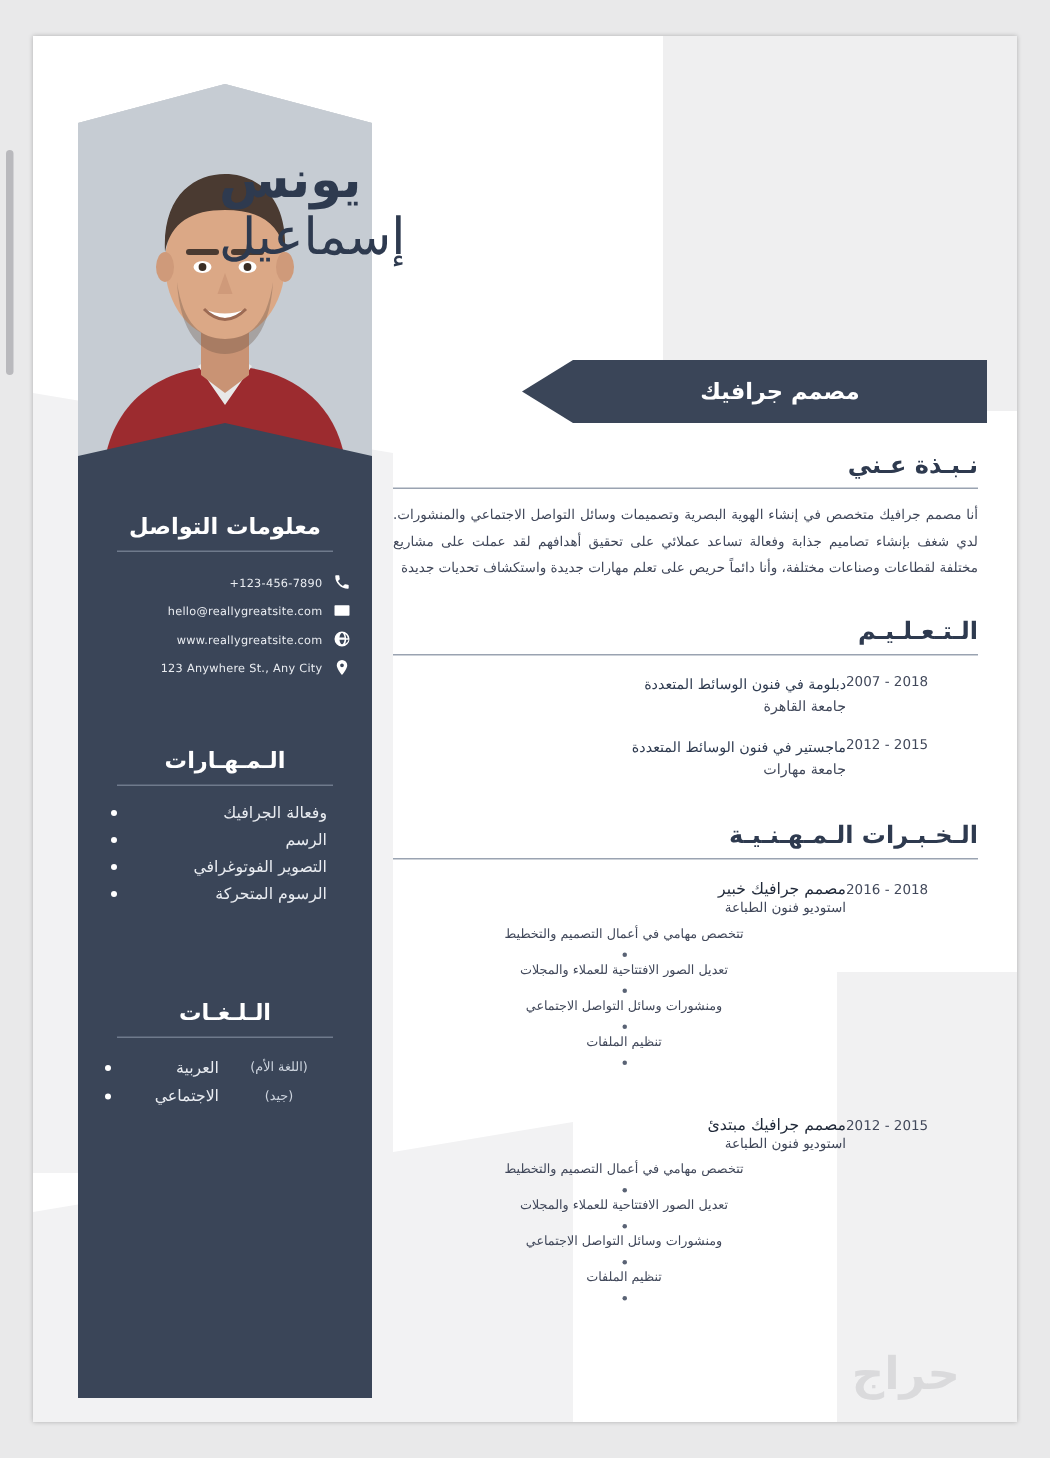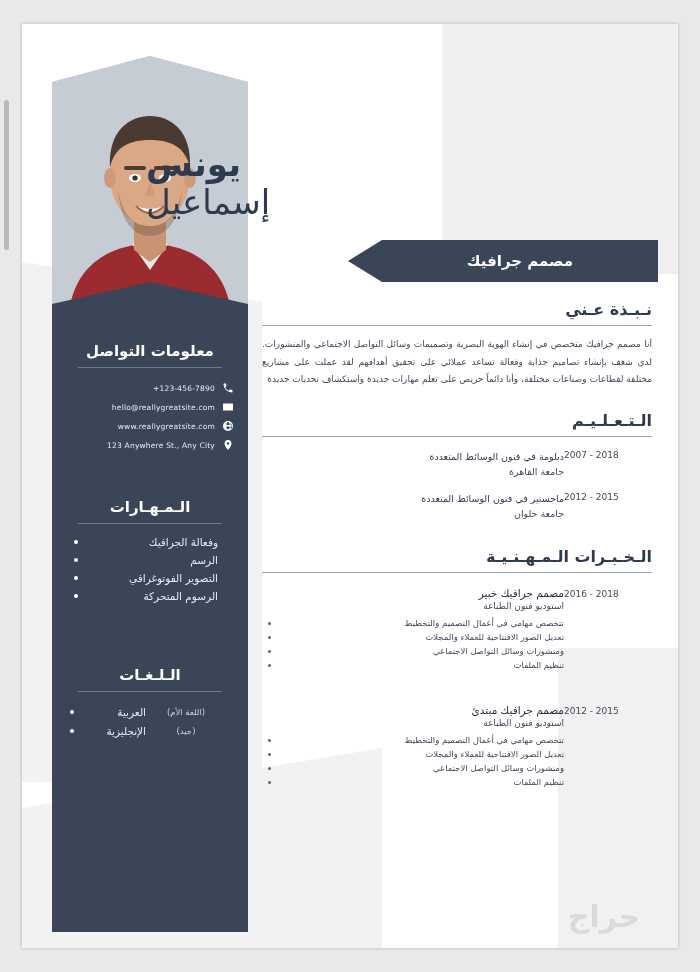--- a/index.html
+++ b/index.html
@@ -15,21 +15,21 @@
 
   
   .deco-top{position:absolute;right:0;top:0;width:236px;height:250px;background:#efeff0;}
   .deco-left-diag{position:absolute;left:0;top:238px;width:240px;height:520px;background:#f2f2f3;
             clip-path:polygon(0 0, 100% 40px, 100% 100%, 0 100%);}
   .deco-bottom{position:absolute;left:0;bottom:0;width:360px;height:200px;background:#f2f2f3;
             clip-path:polygon(0 60px, 100% 0, 100% 100%, 0 100%);}
   .deco-right-bottom{position:absolute;right:0;bottom:0;width:120px;height:300px;background:#f1f1f2;}
 
   
-  .name-block{position:absolute;right:252px;top:78px;text-align:left;width:280px;margin-top:44px;}
+  .name-block{position:absolute;right:252px;top:78px;text-align:left;width:280px;}
   .name-1{font-size:34px;font-weight:bold;color:#2e3a4f;line-height:1.08;letter-spacing:0px;}
   .name-2{font-size:34px;font-weight:normal;color:#2e3a4f;line-height:1.12;}
 
   .title-banner{position:absolute;left:360px;top:200px;width:276px;height:42px;background:#3a4558;margin-top:16px;}
   .title-banner:after{content:"";position:absolute;left:-34px;top:0;border-top:21px solid transparent;
         border-bottom:21px solid transparent;border-right:34px solid #3a4558;}
   .title-banner .txt{position:absolute;inset:0;display:flex;align-items:center;justify-content:center;
         color:#ffffff;font-size:15px;font-weight:bold;letter-spacing:1px;}
 
   
@@ -78,21 +78,21 @@
   .edu-deg{font-size:9.5px;color:#2e3a4f;line-height:1.6;}
   .edu-school{font-size:9.5px;color:#41485a;line-height:1.6;}
 
   .exp-item{display:flex;flex-direction:row;align-items:flex-start;margin-top:14px;}
   .exp-year{width:88px;font-size:9px;color:#41485a;direction:ltr;text-align:left;padding-top:2px;}
   .exp-body{flex:1;text-align:right;padding-left:6px;}
   .exp-role{font-size:10.5px;font-weight:normal;color:#1f2838;}
   .exp-org{font-size:9px;color:#41485a;margin-top:2px;}
   .exp-ul{list-style:none;margin:7px 0 0 0;padding:0;}
   .exp-ul li{display:flex;align-items:center;gap:7px;font-size:8.5px;color:#41485a;
-      margin-bottom:4px;justify-content:flex-start;}
+      margin-bottom:4px;justify-content:flex-start;flex-direction:column;}
   .exp-ul li .dot{width:3px;height:3px;border-radius:50%;background:#5a6375;flex:0 0 3px;order:2;}
   .exp-ul li .t{flex:1;text-align:right;order:1;}
 
   .watermark{position:absolute;right:38px;bottom:14px;font-size:30px;color:#d7d7d9;font-weight:bold;
      letter-spacing:1px;opacity:.85;}
 </style>
 </head>
 <body>
 
 <div class="page">
@@ -211,21 +211,21 @@
         <div class="sec-title">الـلـغـات</div>
         <div class="sec-rule"></div>
         <div style="margin-top:14px;">
           <div class="lang-row">
             <span class="llvl">(اللغة الأم)</span>
             <span class="lname">العربية</span>
             <span class="dot"></span>
           </div>
           <div class="lang-row">
             <span class="llvl">(جيد)</span>
-            <span class="lname">الإنجليزية</span>
+            <span class="lname">الاجتماعي</span>
             <span class="dot"></span>
           </div>
         </div>
 
       </div>
     </div>
 
     <div class="main">
 
       <div class="m-sec">
@@ -243,21 +243,21 @@
           <div class="edu-body">
             <div class="edu-deg">دبلومة في فنون الوسائط المتعددة</div>
             <div class="edu-school">جامعة القاهرة</div>
           </div>
         </div>
 
         <div class="edu-item">
           <div class="edu-year">2012 - 2015</div>
           <div class="edu-body">
             <div class="edu-deg">ماجستير في فنون الوسائط المتعددة</div>
-            <div class="edu-school">جامعة حلوان</div>
+            <div class="edu-school">جامعة مهارات</div>
           </div>
         </div>
       </div>
 
       <div class="m-sec" style="margin-top:26px;">
         <div class="m-title">الـخـبـرات الـمـهـنـيـة</div>
         <div class="m-rule"></div>
 
         <div class="exp-item">
           <div class="exp-year">2016 - 2018</div>

